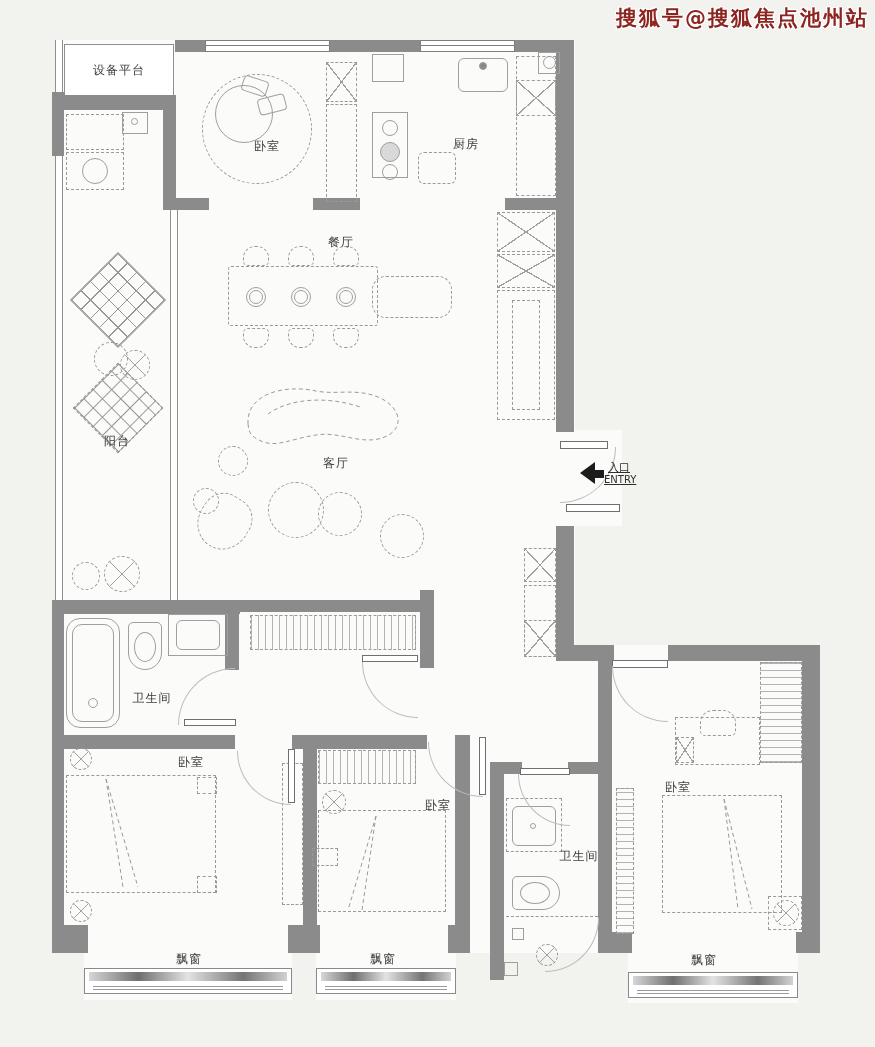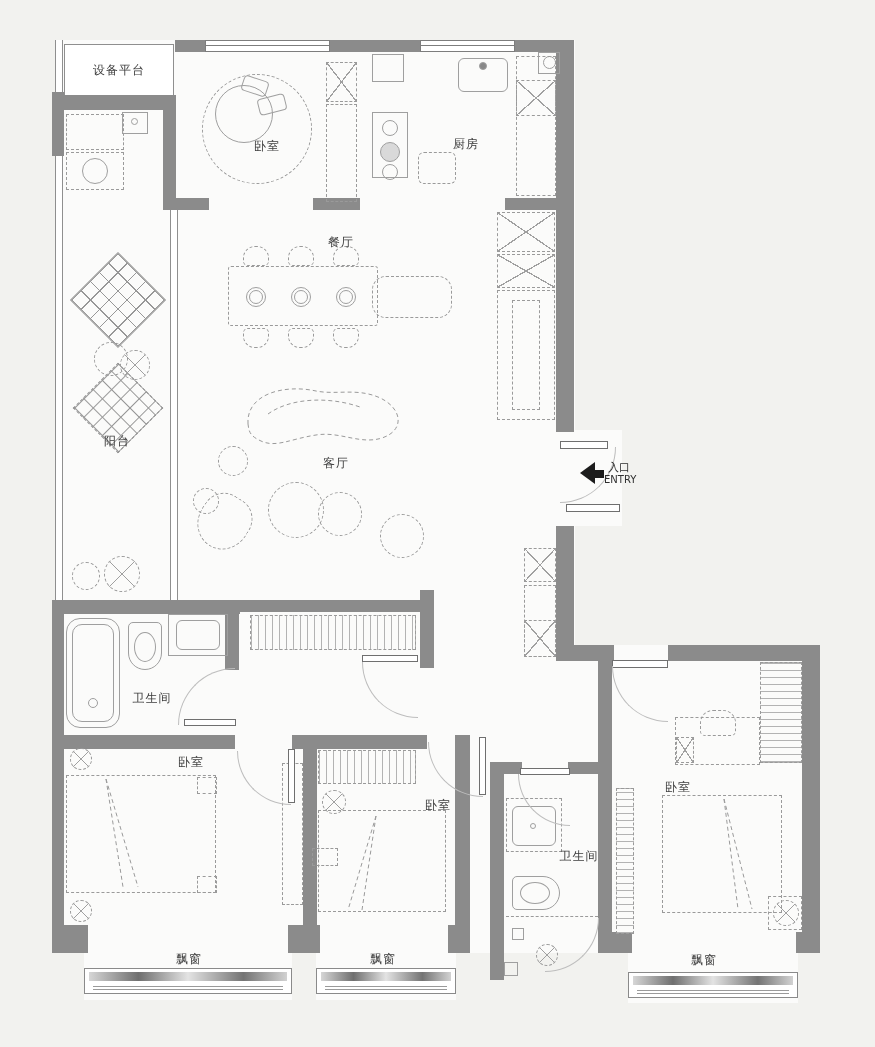--- a/index.html
+++ b/index.html
@@ -27,21 +27,21 @@
   .leaf{position:absolute;background:#fff;border:1px solid #6f6f6f;}
   .sill{position:absolute;height:26px;background:#fff;border:1px solid #8a8a8a;}
   .sill-bar{position:absolute;left:4px;right:4px;top:3px;height:9px;
             background:linear-gradient(90deg,#d6d6d6,#6f6f6f 25%,#e3e3e3 50%,#747474 78%,#d2d2d2);}
   .sill-line{position:absolute;left:8px;right:8px;top:17px;height:4px;border-top:1px solid #9a9a9a;border-bottom:1px solid #9a9a9a;}
   .wm{position:absolute;top:4px;right:6px;font-size:21px;font-weight:bold;color:#8c2420;letter-spacing:2px;
       text-shadow:1px 1px 0 #fff,-1px -1px 0 #fff,1px -1px 0 #fff,-1px 1px 0 #fff,0 0 3px #fff;}
   .chair{position:absolute;width:26px;height:20px;border:1px dashed #9a9a9a;border-radius:12px 12px 5px 5px;}
   .arrow-head{position:absolute;width:0;height:0;border-top:11px solid transparent;border-bottom:11px solid transparent;border-right:15px solid #1c1c1c;}
   .arrow-tail{position:absolute;background:#1c1c1c;}
-  .entry-lbl{position:absolute;color:#2e2e2e;white-space:nowrap;}
+  .entry-lbl{position:absolute;color:#2e2e2e;white-space:nowrap;text-decoration:underline;}
 </style>
 </head>
 <body>
 
 <div class="canvas">
 
   <div class="f" style="left:55px;top:40px;width:520px;height:572px;"></div>
   <div class="f" style="left:235px;top:612px;width:340px;height:140px;"></div>
   <div class="f" style="left:55px;top:600px;width:185px;height:150px;"></div>
   <div class="f" style="left:55px;top:735px;width:760px;height:218px;"></div>
@@ -251,14 +251,15 @@
   <div class="lbl" style="left:301px;top:455px;">客厅</div>
   <div class="lbl" style="left:112px;top:690px;width:80px;">卫生间</div>
   <div class="lbl" style="left:156px;top:754px;">卧室</div>
   <div class="lbl" style="left:403px;top:797px;">卧室</div>
   <div class="lbl" style="left:539px;top:848px;width:80px;">卫生间</div>
   <div class="lbl" style="left:643px;top:779px;">卧室</div>
   <div class="lbl" style="left:154px;top:951px;">飘窗</div>
   <div class="lbl" style="left:348px;top:951px;">飘窗</div>
   <div class="lbl" style="left:669px;top:952px;">飘窗</div>
 
+  <div class="wm">搜狐号@搜狐焦点池州站</div>
 
 </div>
 
 </body></html>

